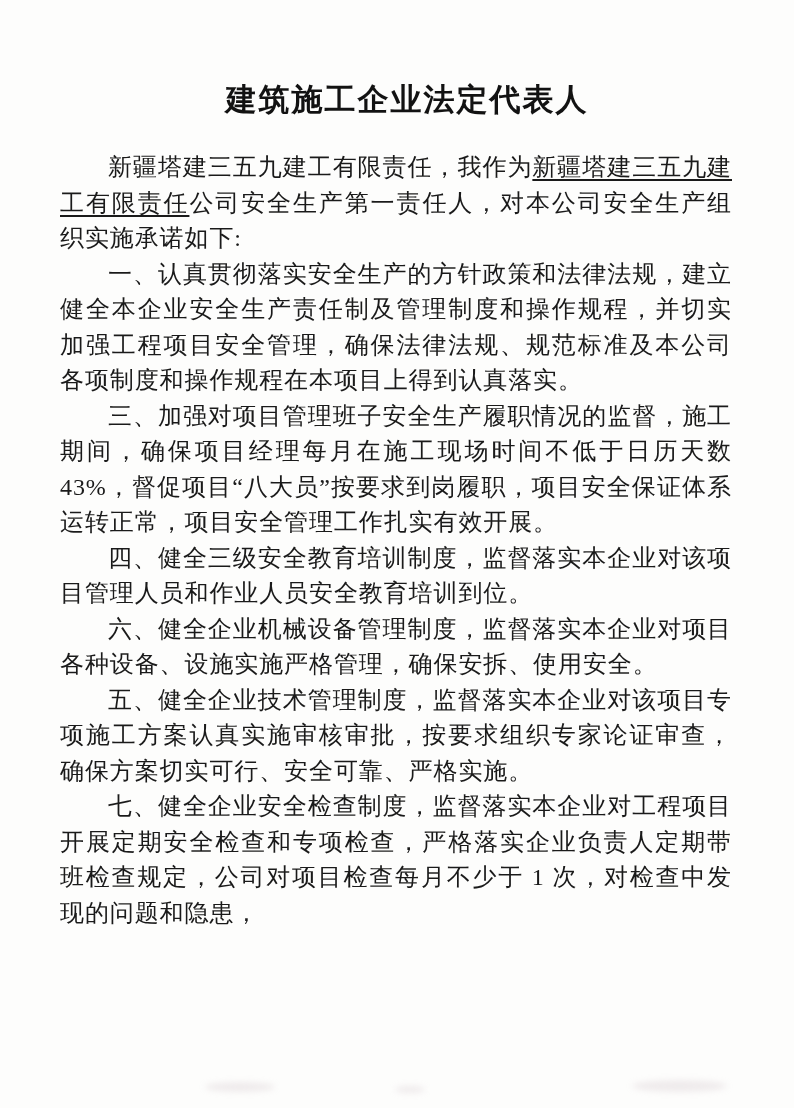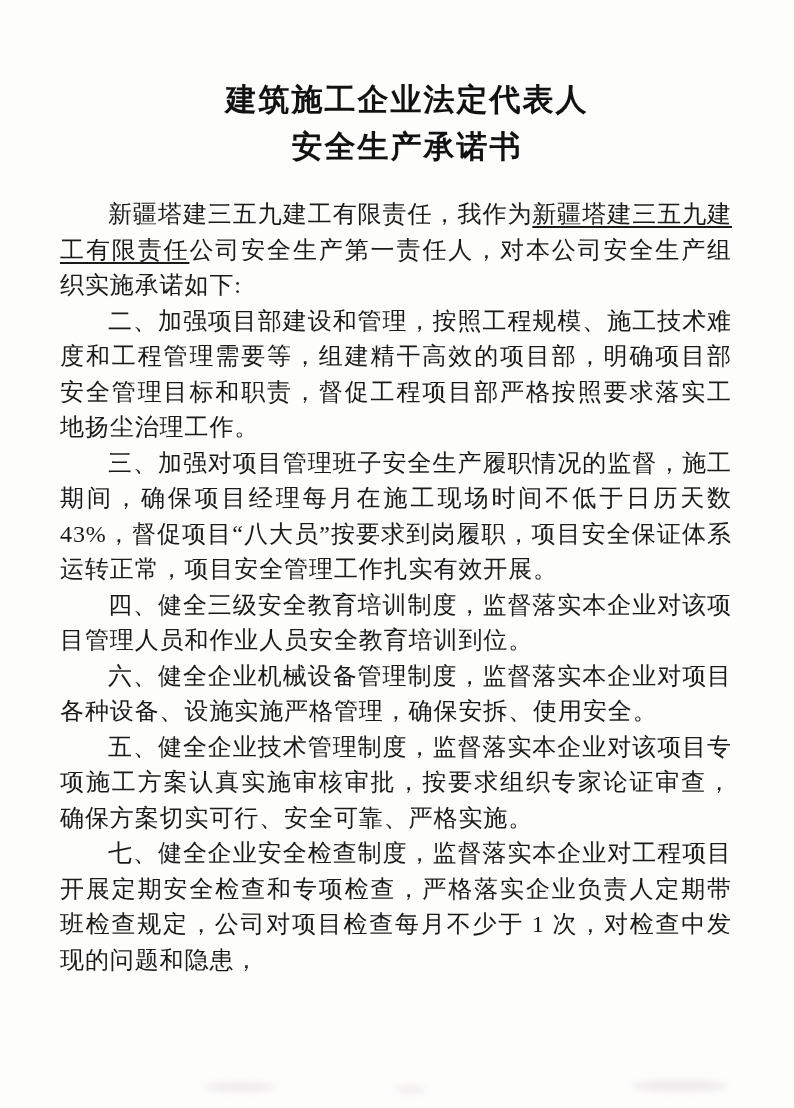--- a/index.html
+++ b/index.html
@@ -56,28 +56,27 @@
     .smudge-b { left: 395px; top: 1086px; width: 30px; height: 7px; }
     .smudge-c { left: 632px; top: 1080px; width: 95px; height: 12px; }
   </style>
 </head>
 <body>
 
 <div class="sheet">
 
   <h1 class="doc-title">
     <span class="title-line">建筑施工企业法定代表人</span>
-    <span class="title-line">安全生产承诺书</span>
   </h1>
 
   <div class="doc-body">
 
     <p class="para"><span>新疆塔建三五九建工有限责任，我作为</span><span class="underlined">新疆塔建三五九建工有限责任</span><span>公司安全生产第一责任人，对本公司安全生产组织实施承诺如下:</span></p>
 
-    <p class="para">二、加强项目部建设和管理，按照工程规模、施工技术难度和工程管理需要等，组建精干高效的项目部，明确项目部安全管理目标和职责，督促工程项目部严格按照要求落实工地扬尘治理工作。</p>
+    <p class="para">一、认真贯彻落实安全生产的方针政策和法律法规，建立健全本企业安全生产责任制及管理制度和操作规程，并切实加强工程项目安全管理，确保法律法规、规范标准及本公司各项制度和操作规程在本项目上得到认真落实。</p>
     <p class="para">三、加强对项目管理班子安全生产履职情况的监督，施工期间，确保项目经理每月在施工现场时间不低于日历天数 43%，督促项目“八大员”按要求到岗履职，项目安全保证体系运转正常，项目安全管理工作扎实有效开展。</p>
     <p class="para">四、健全三级安全教育培训制度，监督落实本企业对该项目管理人员和作业人员安全教育培训到位。</p>
     <p class="para">六、健全企业机械设备管理制度，监督落实本企业对项目各种设备、设施实施严格管理，确保安拆、使用安全。</p>
     <p class="para">五、健全企业技术管理制度，监督落实本企业对该项目专项施工方案认真实施审核审批，按要求组织专家论证审查，确保方案切实可行、安全可靠、严格实施。</p>
     <p class="para">七、健全企业安全检查制度，监督落实本企业对工程项目开展定期安全检查和专项检查，严格落实企业负责人定期带班检查规定，公司对项目检查每月不少于 1 次，对检查中发现的问题和隐患，</p>
 
   </div>
 
   <div class="smudge smudge-a"></div>
   <div class="smudge smudge-b"></div>

